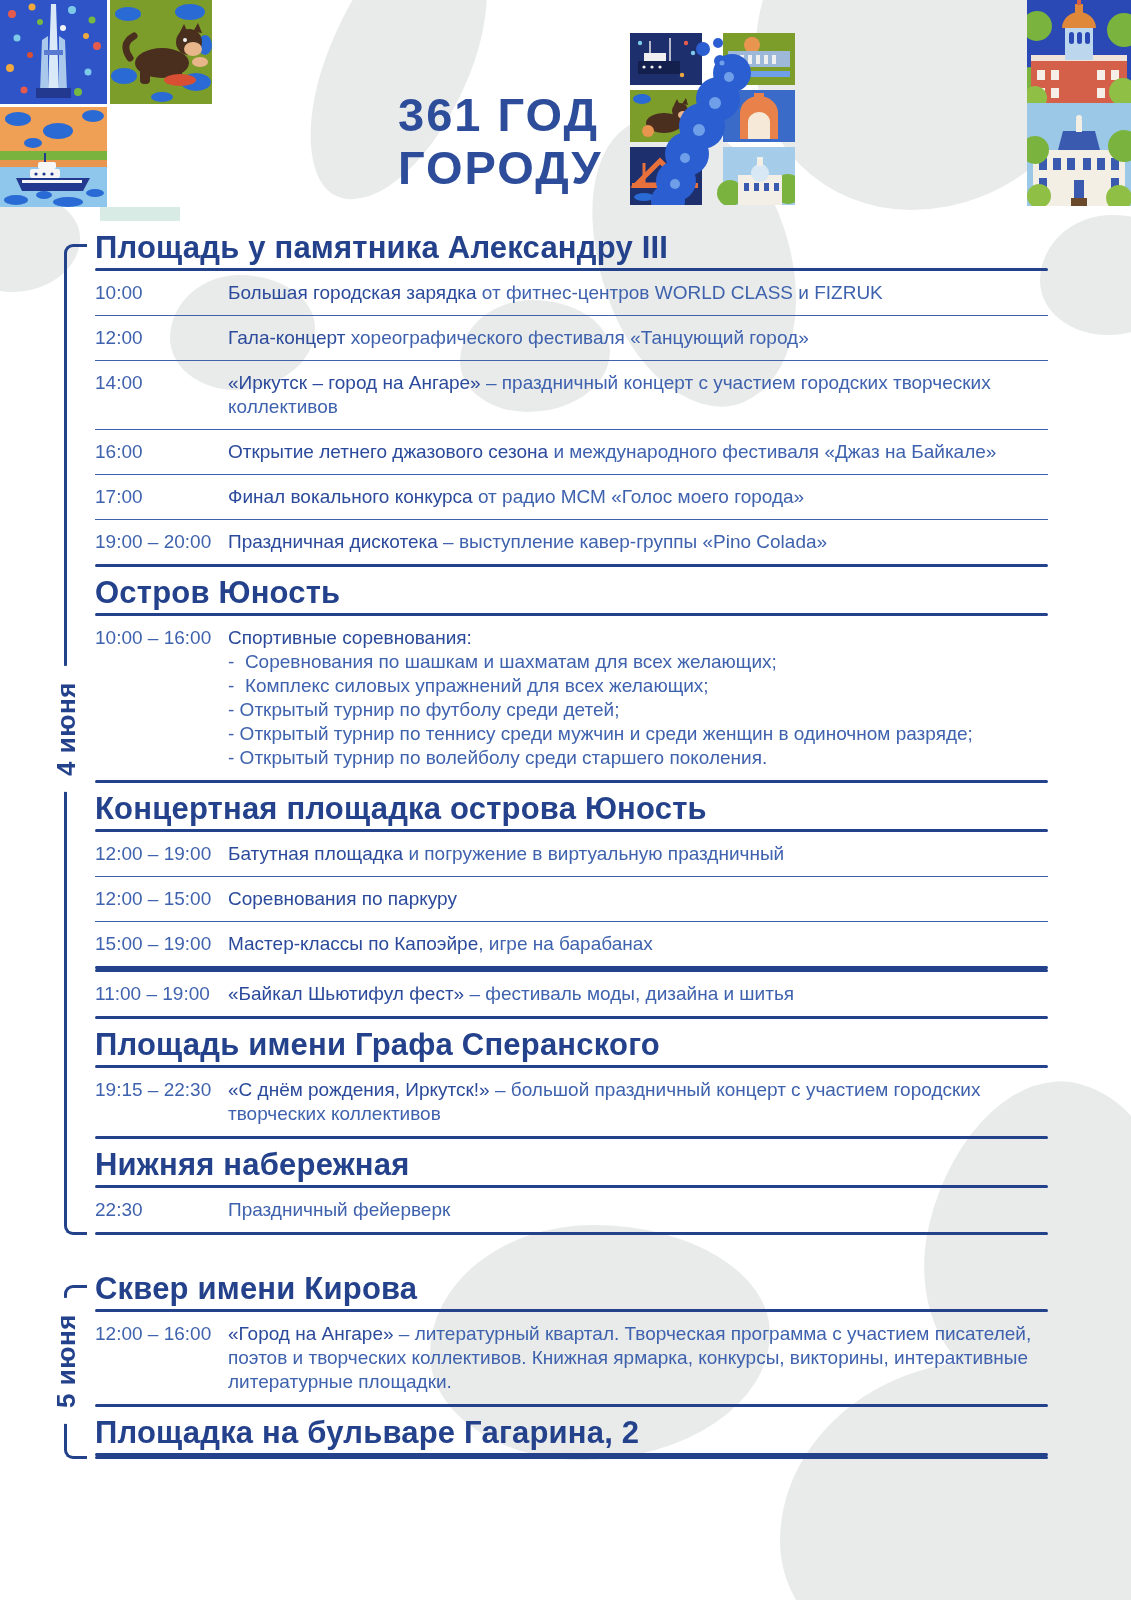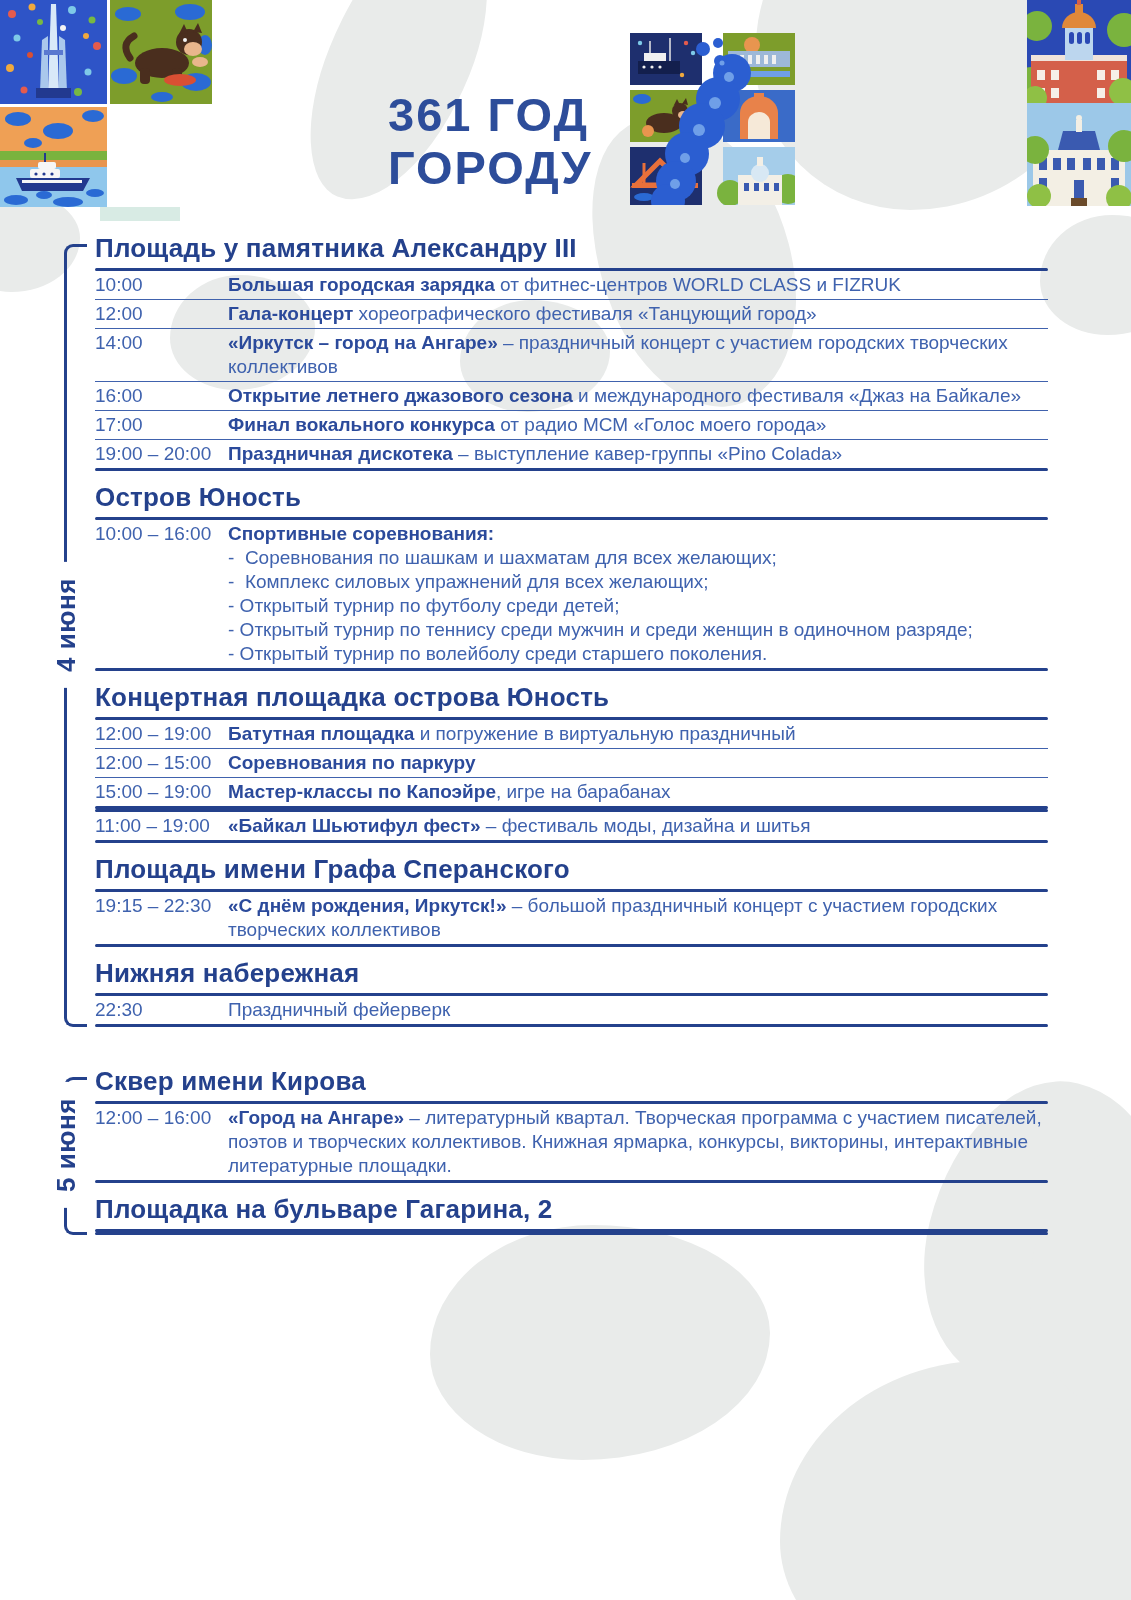--- a/index.html
+++ b/index.html
@@ -24,44 +24,44 @@
   .b11{ left:1040px;top:215px;  width:150px; height:120px; }
 
   
   .header { position:relative; height:222px; z-index:1; }
   .collage-left  { position:absolute; left:0; top:0; width:215px; height:210px; }
   .tile { position:absolute; display:block; }
   .t-monument { left:0; top:0; }
   .t-babr     { left:110px; top:0; }
   .t-ship     { left:0; top:107px; }
   .mint-strip { position:absolute; left:100px; top:207px; width:80px; height:14px; background:#d8ebe4; }
-  .title-block { position:absolute; left:388px; top:88px;
+  .title-block { position:absolute; left:398px; top:88px;
     color:#2d4d9a; font-weight:bold; font-size:47px; line-height:53px; letter-spacing:2px; }
   .collage-center { position:absolute; left:630px; top:33px; }
   .collage-right  { position:absolute; left:1027px; top:0; }
 
   
   .program { position:relative; z-index:1; margin-left:95px; width:953px; color:#3f62ae; }
   .day { position:relative; }
   .day + .day { margin-top:28px; }
   .bracket { position:absolute; left:-31px; top:22px; bottom:0; width:20px;
     border:3.5px solid #24418c; border-right:none; border-radius:9px 0 0 9px; }
   .day-label { position:absolute; left:-29px; top:50%;
     transform:translate(-50%,-50%) rotate(-90deg);
     font-size:26px; font-weight:bold; color:#24418c; background:#ffffff;
     padding:6px 16px; white-space:nowrap; letter-spacing:0.5px; z-index:2; }
-  .venue-title { font-size:26px; line-height:28px; font-weight:bold; color:#24418c;
+  .venue-title { font-size:31px; line-height:28px; font-weight:bold; color:#24418c;
     padding:12px 0 6px; letter-spacing:0.2px; }
   .rule { height:0; }
   .rule.thick { border-top:3.5px solid #24418c; border-radius:2px; }
   .rule.thin  { border-top:1.5px solid #4062ad; }
-  .event { display:flex; padding:2px 0; font-size:19px; line-height:24px; }
+  .event { display:flex; padding:10px 0; font-size:19px; line-height:24px; }
   .time  { flex:0 0 133px; white-space:nowrap; }
   .etext { flex:1; }
-  .ename { font-weight:bold; color:#2b4a9b; }
+  .ename { font-weight:normal; color:#2b4a9b; }
   .elist-item { white-space:pre-wrap; }
 </style>
 </head>
 <body>
 
 <div class="blob b1"></div>
 <div class="blob b2"></div>
 <div class="blob b3"></div>
 <div class="blob b4"></div>
 <div class="blob b5"></div>

